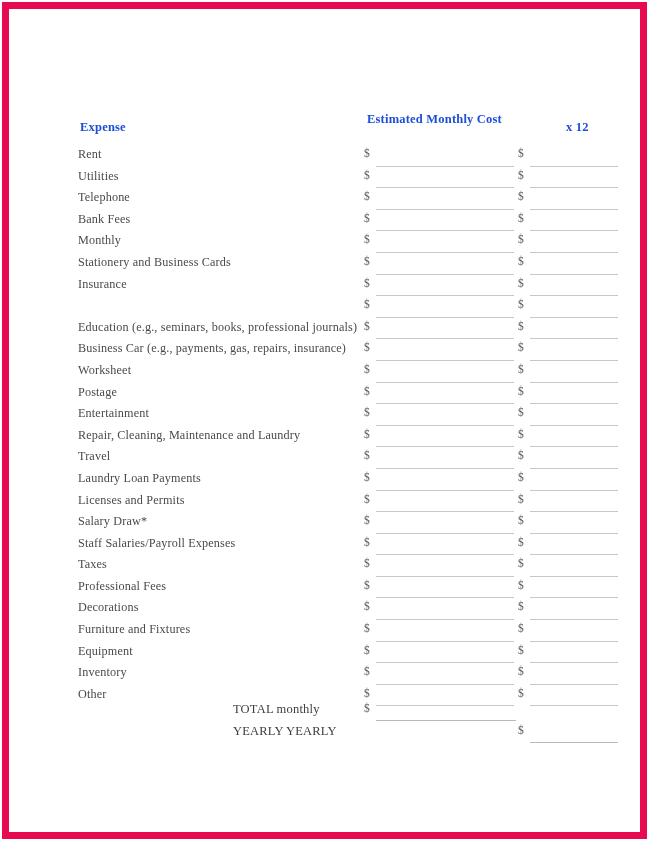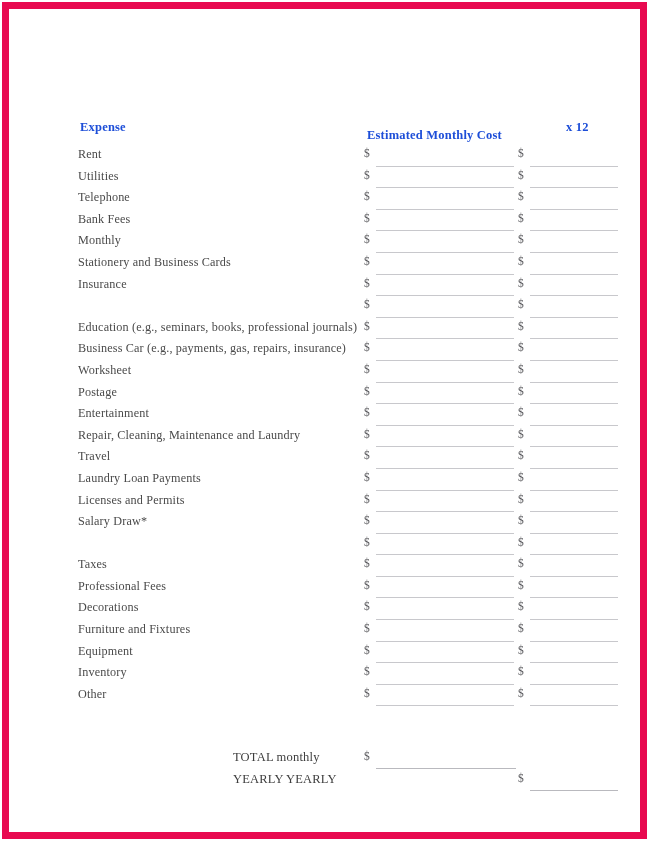--- a/index.html
+++ b/index.html
@@ -51,21 +51,21 @@
   
   .col-head {
     position: absolute;
     font-size: 12.5px;
     font-weight: bold;
     color: #1d4ed8;
     letter-spacing: 0.2px;
     white-space: nowrap;
   }
   #head-expense { left: 80px;  top: 120px; }
-  #head-monthly { left: 367px; top: 128px; font-family: Liberation Serif, serif; }
+  #head-monthly { left: 367px; top: 112px; font-family: Liberation Serif, serif; }
   #head-x12     { left: 566px; top: 120px; }
 
   
   #rows {
     position: absolute;
     left: 0;
     top: 147px;
     width: 655px;
   }
   .exp-row {
@@ -100,21 +100,21 @@
     left: 12px;
     right: 0;
     bottom: 2px;
     border-bottom: 1px solid #c8c8cc;
   }
 
   
   #totals {
     position: absolute;
     left: 0;
-    top: 750px;
+    top: 702px;
     width: 541px;
   }
   .total-row {
     position: relative;
     height: 22px;
   }
   .total-label {
     position: absolute;
     left: 233px;
     top: 0;
@@ -242,20 +242,21 @@
         <div class="exp-label">Licenses and Permits</div>
         <div class="money-cell money-monthly"><span class="dollar">$</span><span class="blank-rule"></span><span></span></div>
         <div class="money-cell money-yearly"><span class="dollar">$</span><span class="blank-rule"></span><span></span></div>
       </div>
       <div class="exp-row">
         <div class="exp-label">Salary Draw*</div>
         <div class="money-cell money-monthly"><span class="dollar">$</span><span class="blank-rule"></span><span></span></div>
         <div class="money-cell money-yearly"><span class="dollar">$</span><span class="blank-rule"></span><span></span></div>
       </div>
       <div class="exp-row">
+        <div class="exp-label">Staff Salaries/Payroll Expenses</div>
         <div class="money-cell money-monthly"><span class="dollar">$</span><span class="blank-rule"></span><span></span></div>
         <div class="money-cell money-yearly"><span class="dollar">$</span><span class="blank-rule"></span><span></span></div>
       </div>
       <div class="exp-row">
         <div class="exp-label">Taxes</div>
         <div class="money-cell money-monthly"><span class="dollar">$</span><span class="blank-rule"></span><span></span></div>
         <div class="money-cell money-yearly"><span class="dollar">$</span><span class="blank-rule"></span><span></span></div>
       </div>
       <div class="exp-row">
         <div class="exp-label">Professional Fees</div>

